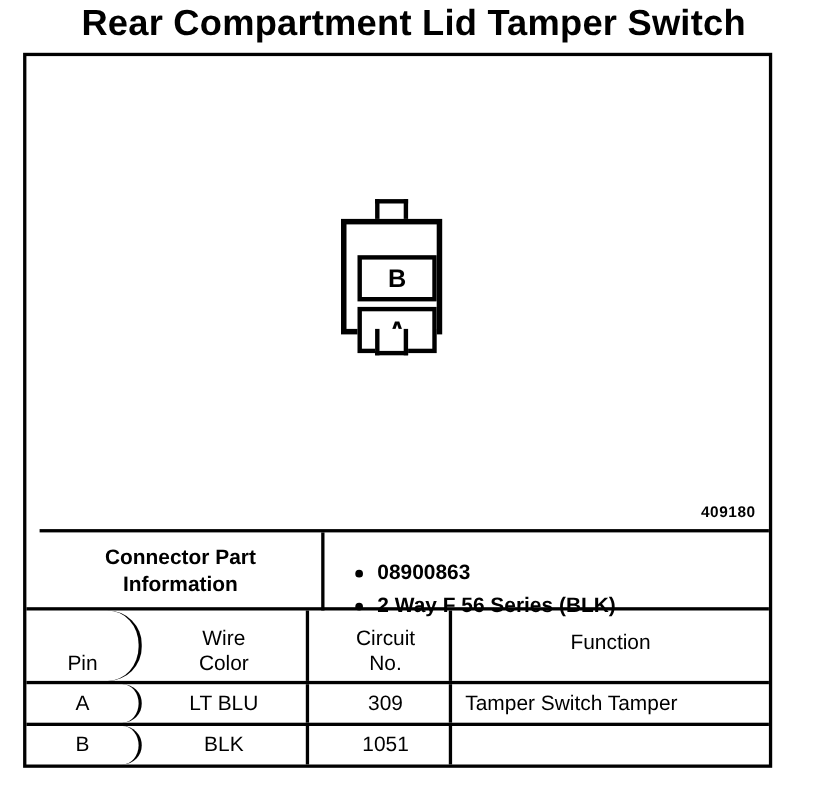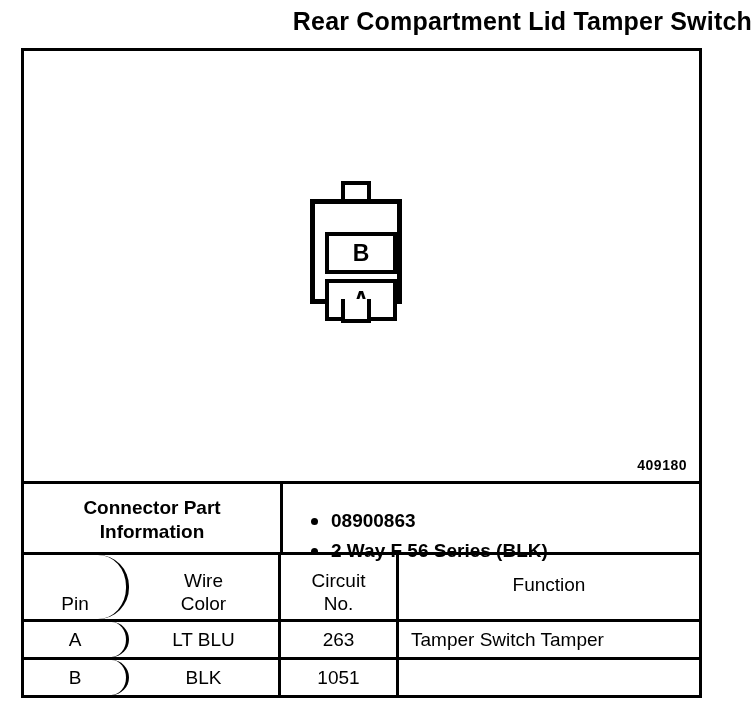--- a/index.html
+++ b/index.html
@@ -15,22 +15,22 @@
     color: #000000;
     overflow: hidden;
   }
 
   
   .page-title {
     position: absolute;
     left: 0;
     top: 6px;
     width: 752px;
-    text-align: right;
-    font-size: 25px;
+    text-align: center;
+    font-size: 33px;
     font-weight: bold;
     letter-spacing: 0.2px;
     line-height: 30px;
     white-space: nowrap;
   }
 
   
   .frame {
     position: absolute;
     left: 21px;
@@ -111,21 +111,21 @@
     right: 12px;
     bottom: 8px;
     font-size: 14px;
     font-weight: bold;
     letter-spacing: 0.5px;
   }
 
   
   .part-info-row {
     position: absolute;
-    left: 0;
+    left: 12px;
     top: 430px;
     right: 0;
     height: 71px;
     border-top: 3px solid #000;
     display: flex;
     justify-content: flex-end;
   }
   .part-info-label {
     width: 259px;
     border-right: 3px solid #000;
@@ -193,21 +193,21 @@
     display: flex;
     align-items: center;
     justify-content: center;
     font-size: 19px;
     line-height: 23px;
     text-align: center;
   }
   .thead-row .td { font-weight: normal; flex-direction: column; justify-content: flex-end; padding-bottom: 4px; }
   .col-pin      { width: 105px; border-radius: 31px; }
   .col-wire     { width: 152px; }
-  .col-circuit  { width: 118px; }
+  .col-circuit  { width: 118px; margin-left: 12px; }
   .col-function { flex: 1; border-right: none; justify-content: flex-start; padding-left: 12px; text-align: left; border-radius: 30px; }
   .thead-row .col-function { justify-content: center; align-items: center; padding-left: 0; }
   .hdr-line { display: block; }
 </style>
 </head>
 <body>
 
 <div class="page-title">Rear Compartment Lid Tamper Switch</div>
 
 <div class="frame">
@@ -252,21 +252,21 @@
         <span class="hdr-line">No.</span>
       </div>
       <div class="td col-function">
         <span class="hdr-line">Function</span>
       </div>
     </div>
 
     <div class="tr tbody-row">
       <div class="td col-pin">A</div>
       <div class="td col-wire">LT BLU</div>
-      <div class="td col-circuit">263</div>
+      <div class="td col-circuit">309</div>
       <div class="td col-function">Tamper Switch Tamper</div>
     </div>
 
     <div class="tr tbody-row">
       <div class="td col-pin">B</div>
       <div class="td col-wire">BLK</div>
       <div class="td col-circuit">1051</div>
     </div>
 
   </div>

